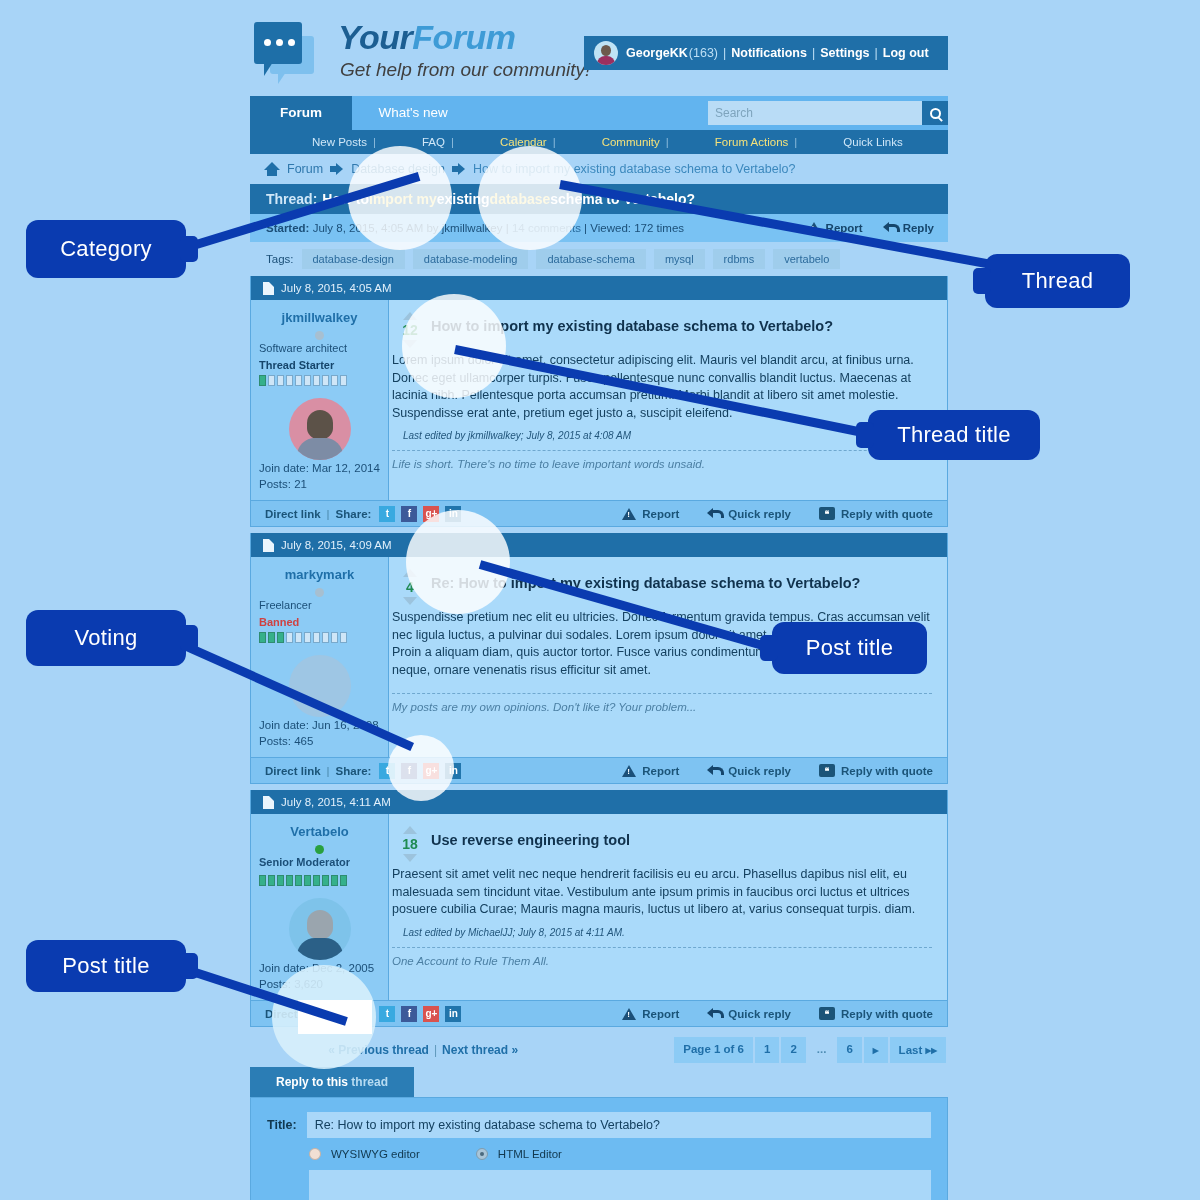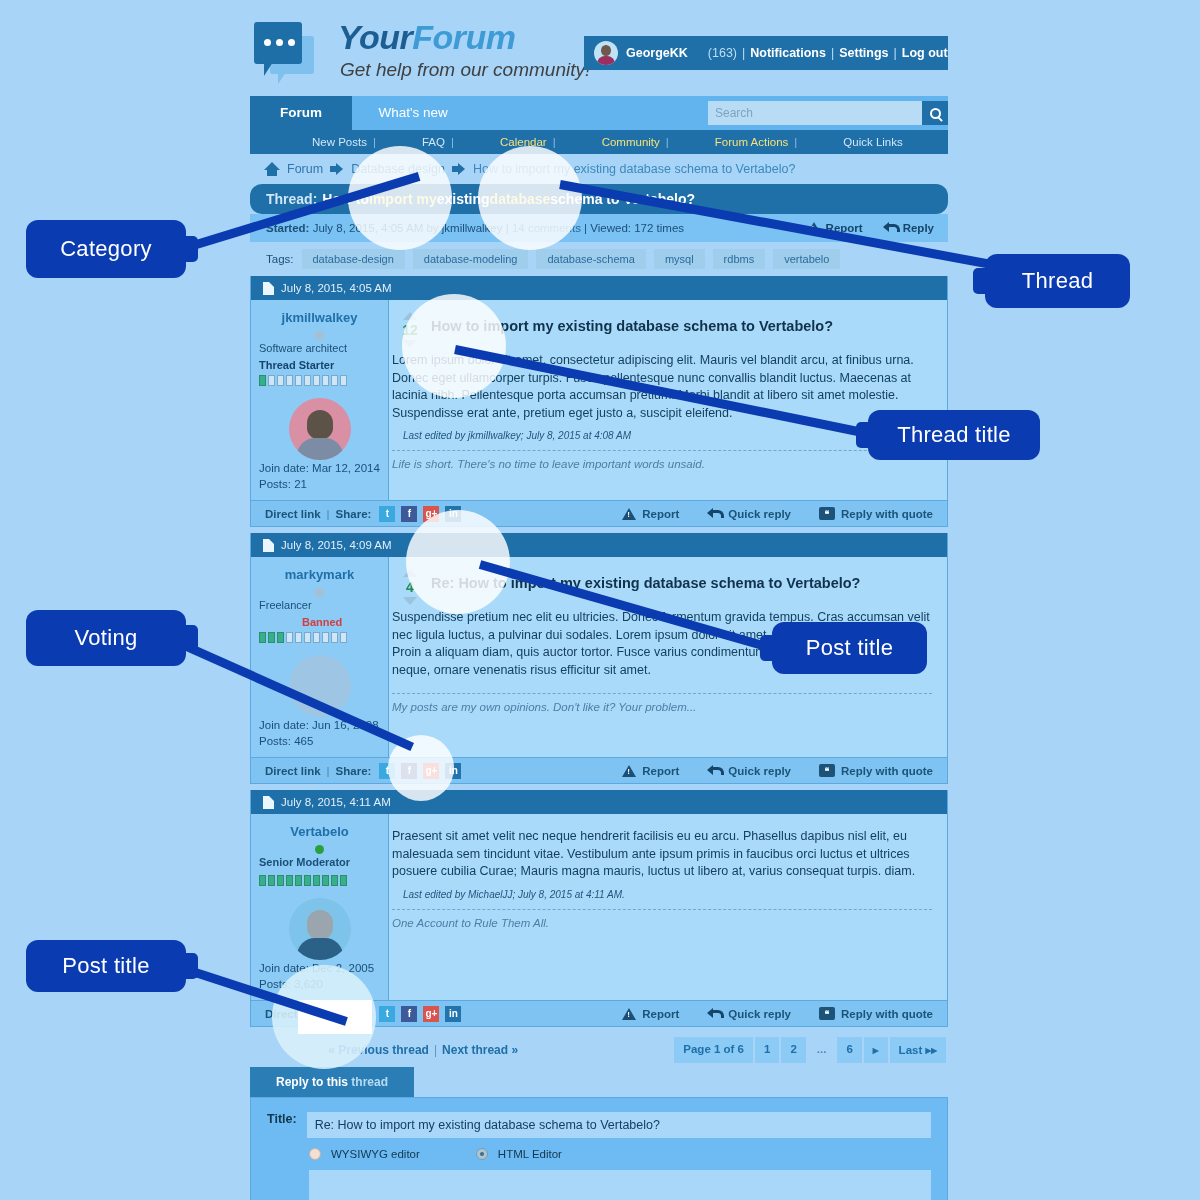--- a/index.html
+++ b/index.html
@@ -64,21 +64,21 @@
   }
   .userbar .avatar-sm .head {
     position: absolute; left: 7px; top: 4px; width: 10px; height: 11px;
     border-radius: 50%; background: #6d5a4d;
   }
   .userbar .avatar-sm .body {
     position: absolute; left: 3px; top: 15px; width: 18px; height: 12px;
     border-radius: 8px 8px 0 0; background: #9b3060;
   }
   .userbar .uname { color: #ffffff; }
-  .userbar .ucount { color: #bddff5; font-weight: normal; margin-left: 20px; text-align: right;}
+  .userbar .ucount { color: #bddff5; font-weight: normal; margin-left: 1px; text-align: right;}
   .userbar .sep { color: #bddff5; margin: 0 5px; font-weight: normal; }
   .userbar a { color: #ffffff; text-decoration: none; font-weight: bold; }
 
   
   .navbar {
     height: 34px; background: #62b4ef; position: relative;
   }
   .nav-tab {
     display: inline-block; height: 34px; line-height: 34px;
     padding: 0 30px; font-size: 13.5px; color: #ffffff; font-weight: bold;
@@ -127,21 +127,21 @@
   .arrow-ico { width: 14px; height: 12px; position: relative; display:inline-block;}
   .arrow-ico:before { content:""; position:absolute; left:0; top:3px; width:7px; height:6px; background:#1f6fa8; }
   .arrow-ico:after { content:""; position:absolute; left:6px; top:0; border-top:6px solid transparent; border-bottom:6px solid transparent; border-left:7px solid #1f6fa8; }
   .crumbs a { color: #2f78ad; text-decoration: none; }
   .crumbs .cur { color: #3b88bd; }
 
   
   .thread-title-bar {
     height: 30px; background: #1f6fa8; color: #ffffff;
     display: flex; align-items: center; padding-left: 16px;
-    font-size: 14px; font-weight: bold; border-radius: 12px;
+    font-size: 14px; font-weight: bold;
   }
   .thread-title-bar .yel { color: #f5e27a; }
   .thread-title-bar .lbl { color: #cfe7f8; font-weight: bold; margin-right: 5px; }
 
   .thread-meta {
     height: 28px; background: #79c2f3; display: flex; align-items: center;
     padding: 0 14px 0 16px; font-size: 11.5px; color: #1b4f78;
   }
   .thread-meta .strong { font-weight: bold; }
   .thread-meta .dim { color: #2a6c9e; }
@@ -175,21 +175,21 @@
     width: 138px; flex: none; background: #8ccbf5;
     border-right: 1px solid #5aa9e0; padding: 10px 8px 8px 8px;
     display: flex; flex-direction: column;
   }
   .uname-row { display: flex; align-items: center; gap: 6px; flex-direction: column; }
   .uname-main { font-size: 13px; font-weight: bold; color: #1f6fa8; }
   .status-dot { width: 9px; height: 9px; border-radius: 50%; background: #a7bfd0; }
   .status-dot.online { background: #29a03f; }
   .utitle { font-size: 11px; color: #1b4f78; margin-top: 2px; }
   .ubadge { font-size: 11px; font-weight: bold; color: #15456b; margin-top: 5px; }
-  .ubadge.banned { color: #cf4141; margin-left: 43px; }
+  .ubadge.banned { color: #cf4141; }
   .repbar { display: flex; gap: 2px; margin-top: 4px; }
   .repbar i { width: 7px; height: 11px; display:block; background: #cfe6f7; border: 1px solid #79a9cb; }
   .repbar i.on { background: #35b08a; border-color: #2e8c70; }
   .avatar-lg {
     width: 62px; height: 62px; border-radius: 50%; margin: 12px auto 0 auto;
     position: relative; overflow: hidden; flex: none;
   }
   .av-pink { background: #d98fa4; }
   .av-blue { background: #7ec3ea; }
   .av-grey { background: #9ec6e4; }
@@ -242,21 +242,21 @@
   .pager span.ell { background: transparent; color: #4e8cb3; }
 
   .reply-tab {
     display: inline-block; background: #2b7db5; color: #ffffff;
     font-size: 12px; font-weight: bold; padding: 8px 26px;
   }
   .reply-tab .dim { color: #b8dcf2; font-weight: bold; }
   .reply-box {
     background: #6dbbf2; border: 1px solid #5aa9e0; padding: 14px 16px 12px 16px;
   }
-  .title-row { display: flex; gap: 10px; }
+  .title-row { display: flex; align-items: center; gap: 10px; }
   .title-row label { font-size: 12.5px; font-weight: bold; color: #11384f; }
   .title-input {
     flex: 1; height: 26px; background: #a9d7f9; border: none; outline: none;
     padding: 0 8px; font-size: 12.5px; color: #14405f;
     font-family: "Liberation Sans", sans-serif;
   }
   .radio-row { display: flex; align-items: center; gap: 10px; margin: 10px 0 0 42px; font-size: 11.5px; color: #11384f; }
   .radio { width: 12px; height: 12px; border-radius: 50%; background: #f2e0d4; border: 1px solid #c7b2a4; display:inline-block; }
   .radio.sel { background: #a9c5d8; border-color: #7f9cae; position: relative; }
   .radio.sel:after { content:""; position:absolute; left:3px; top:3px; width:4px; height:4px; border-radius:50%; background:#4b6a7e; }
@@ -557,20 +557,28 @@
           <div class="avatar-lg av-blue av3">
               <div class="av-head"></div>
               <div class="av-body"></div>
             </div>
           <div class="ufoot">
             <div>Join date: Dec 2, 2005</div>
             <div>Posts: 3,620</div>
           </div>
         </div>
         <div class="content">
+          <div class="content-top">
+            <div class="votecol">
+              <span class="vote-up"></span>
+              <span class="vote-num">18</span>
+              <span class="vote-dn"></span>
+            </div>
+            <div class="post-title">Use reverse engineering tool</div>
+          </div>
           <div class="post-text">Praesent sit amet velit nec neque hendrerit facilisis eu eu arcu. Phasellus dapibus nisl elit, eu malesuada sem tincidunt vitae. Vestibulum ante ipsum primis in faucibus orci luctus et ultrices posuere cubilia Curae; Mauris magna mauris, luctus ut libero at, varius consequat turpis. diam.</div>
           <div class="edited">Last edited by MichaelJJ; July 8, 2015 at 4:11 AM.</div>
           <div class="sig-div"></div>
           <div class="sig">One Account to Rule Them All.</div>
         </div>
       </div>
       <div class="post-foot">
         <a href="#" style="color:#1b5478;text-decoration:none;">Direct link</a>
         <span class="pipe">|</span>
         <span>Share:</span>

